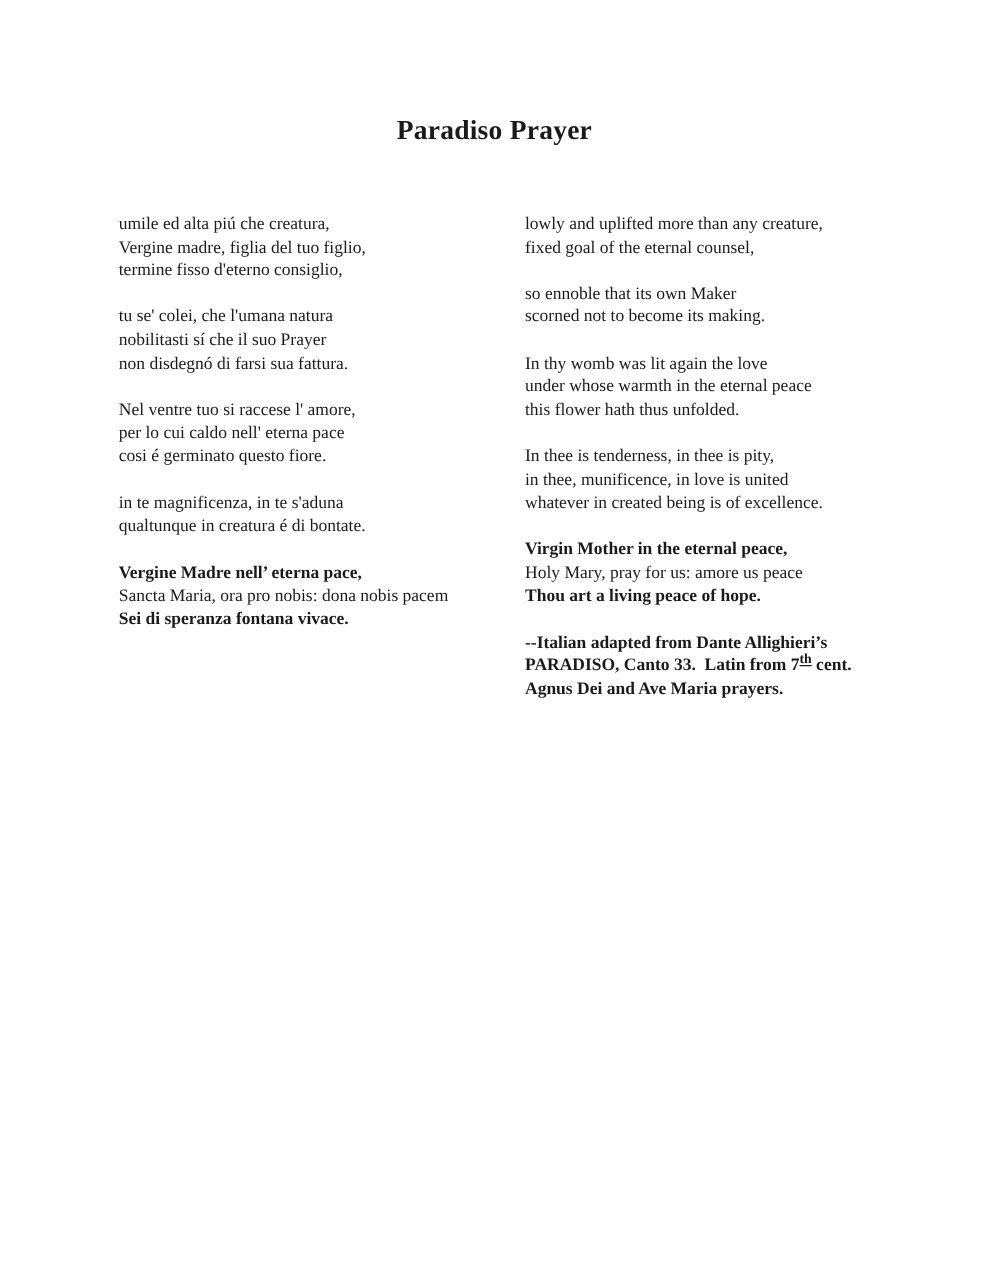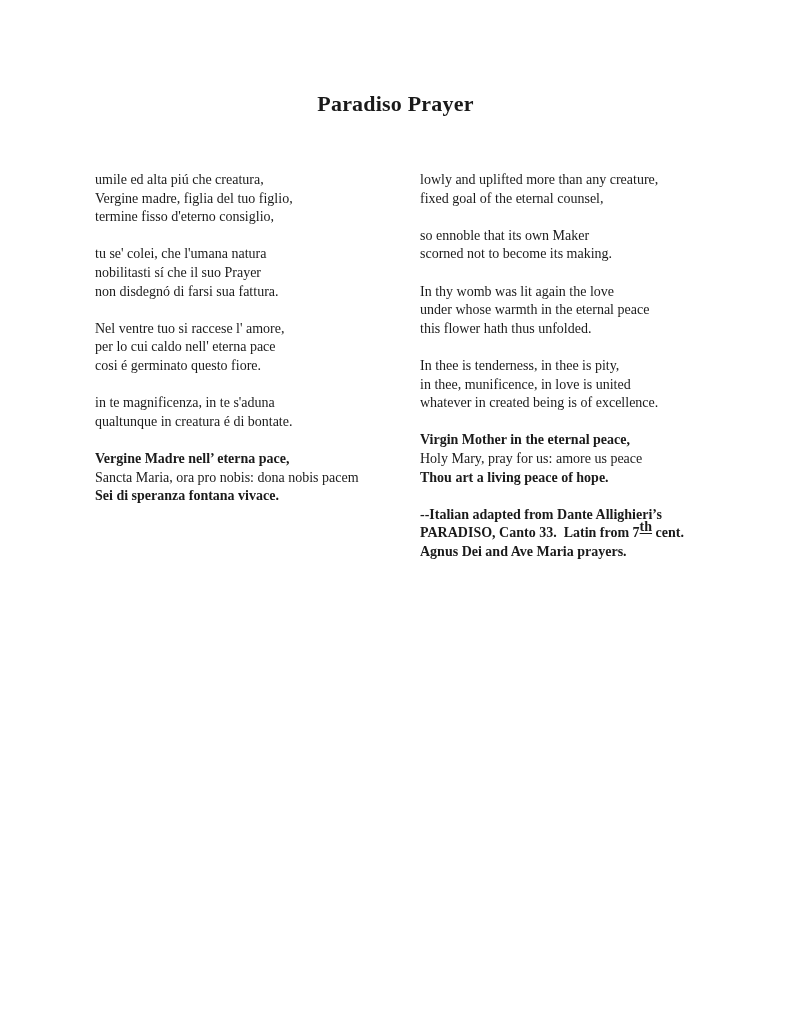--- a/index.html
+++ b/index.html
@@ -37,21 +37,21 @@
   .col-italian { left: 95px; }
   .col-english { left: 420px; }
   .stanza { margin: 0 0 18.6px 0; }
   .line { white-space: pre-wrap; }
   .bold { font-weight: bold; }
   .italic { }
   .attribution {
     font-weight: bold;
   }
   .attribution sup {
-    font-size: 14px;
+    font-size: 11px;
     line-height: 0;
     vertical-align: super;
     text-decoration: underline;
   }
 </style>
 </head>
 <body>
 
 <div class="page">
 

